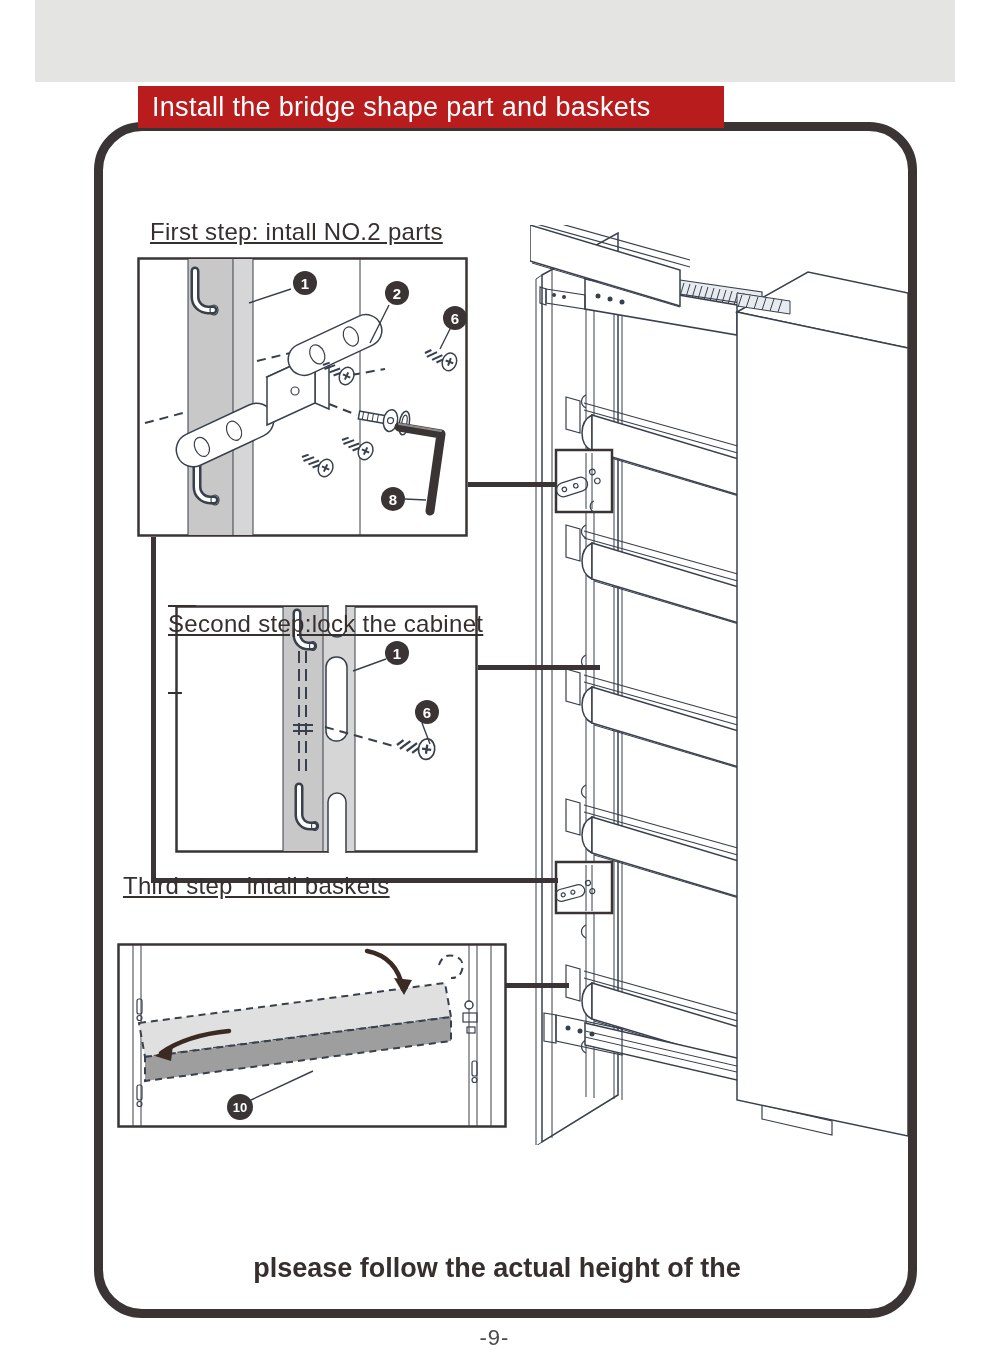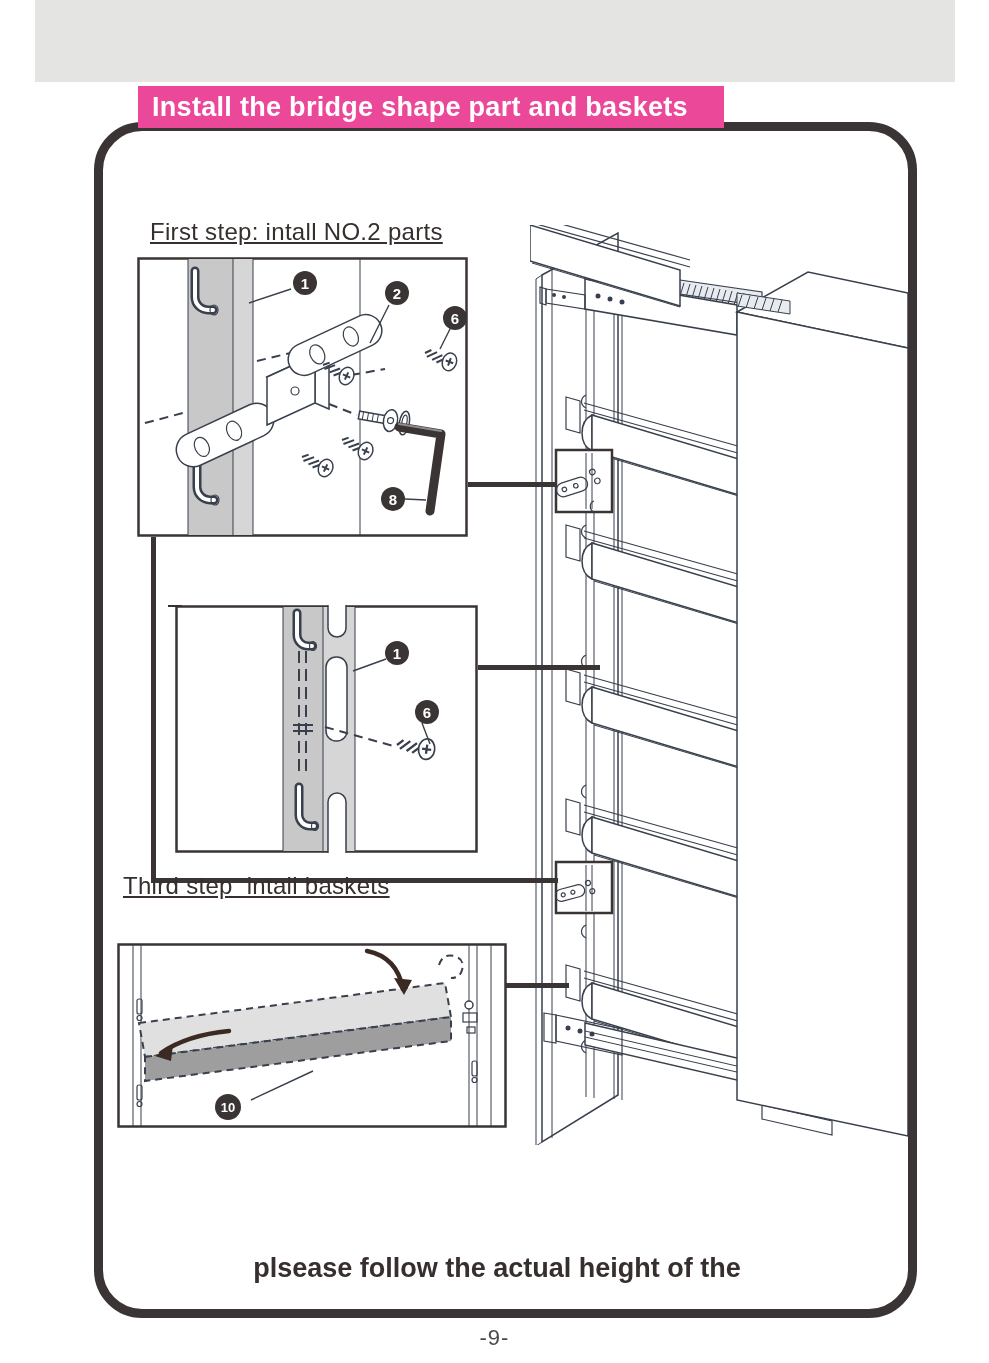--- a/index.html
+++ b/index.html
@@ -1,21 +1,21 @@
 <!DOCTYPE html>
 <html><head>
 <meta charset="utf-8">
 <style>
   html,body{margin:0;padding:0;background:#fff;}
   .page{position:relative;width:989px;height:1363px;background:#fff;
         font-family:"Liberation Sans", sans-serif;overflow:hidden;}
   .abs{position:absolute;}
   .band{left:35px;top:0;width:920px;height:82px;background:#e4e4e3;}
-  .titlebar{left:138px;top:86px;width:586px;height:42px;background:#ec4899;
-            color:#fff;font-size:27px;font-weight:700;line-height:42px;
+  .titlebar{left:138px;top:86px;width:586px;height:42px;background:#b91c1c;
+            color:#fff;font-size:27px;font-weight:400;line-height:42px;
             padding-left:14px;letter-spacing:.3px;box-sizing:border-box;z-index:6;}
   .mainborder{left:94px;top:122px;width:823px;height:1196px;box-sizing:border-box;
               border:9px solid #3a3534;border-radius:48px;z-index:1;}
   .hd{color:#362f2e;font-size:24px;letter-spacing:.3px;white-space:pre-wrap;z-index:5;text-decoration:underline;}
   .warn{left:140px;top:1176px;width:714px;text-align:center;color:#362f2e;
         font-size:27px;font-weight:bold;line-height:37px;z-index:5;white-space:pre-wrap;}
   .pgnum{left:0;top:1325px;width:989px;text-align:center;color:#4b4b4b;
          font-size:22px;letter-spacing:1px;z-index:5;}
   .co{position:absolute;width:24px;height:24px;border-radius:50%;background:#3a3534;
       color:#fff;font-size:15px;font-weight:bold;display:flex;align-items:center;
@@ -46,20 +46,21 @@
   <div class="abs band"></div>
 
   <div class="abs titlebar">
     <span>Install the bridge shape part and baskets</span>
   </div>
 
   <div class="abs mainborder"></div>
 
   <div class="abs hd" style="left:150px;top:218px;">First step: intall NO.2 parts</div>
   <div class="abs hd" style="left:168px;top:551px;line-height:29px;">
+    <div>Second step:lock the cabinet</div>
   </div>
   <div class="abs hd" style="left:123px;top:872px;">Third step  intall baskets</div>
 
   <div class="conn" style="left:468px;top:482px;width:88px;height:5px;"></div>
   <div class="conn" style="left:478px;top:665px;width:122px;height:5px;"></div>
   <div class="conn" style="left:151px;top:537px;width:5px;height:346px;"></div>
   <div class="conn" style="left:151px;top:878px;width:407px;height:5px;"></div>
   <div class="conn" style="left:505px;top:983px;width:64px;height:5px;"></div>
 
   <svg style="left:137px;top:257px;" width="331" height="280" viewBox="0 0 331 280">
@@ -272,21 +273,21 @@
       </g>
     </g>
   </svg>
 
   <div class="co" style="left:293px;top:271px;">1</div>
   <div class="co" style="left:385px;top:281px;">2</div>
   <div class="co" style="left:443px;top:306px;">6</div>
   <div class="co" style="left:381px;top:487px;">8</div>
   <div class="co" style="left:385px;top:641px;">1</div>
   <div class="co" style="left:415px;top:700px;">6</div>
-  <div class="co big" style="left:215px;top:1094px;">10</div>
+  <div class="co big" style="left:227px;top:1094px;">10</div>
 
   <div class="abs warn">
     <div>plsease follow the actual height of the</div>
     
     
   </div>
 
   <div class="abs pgnum">-9-</div>
 
 </div>

